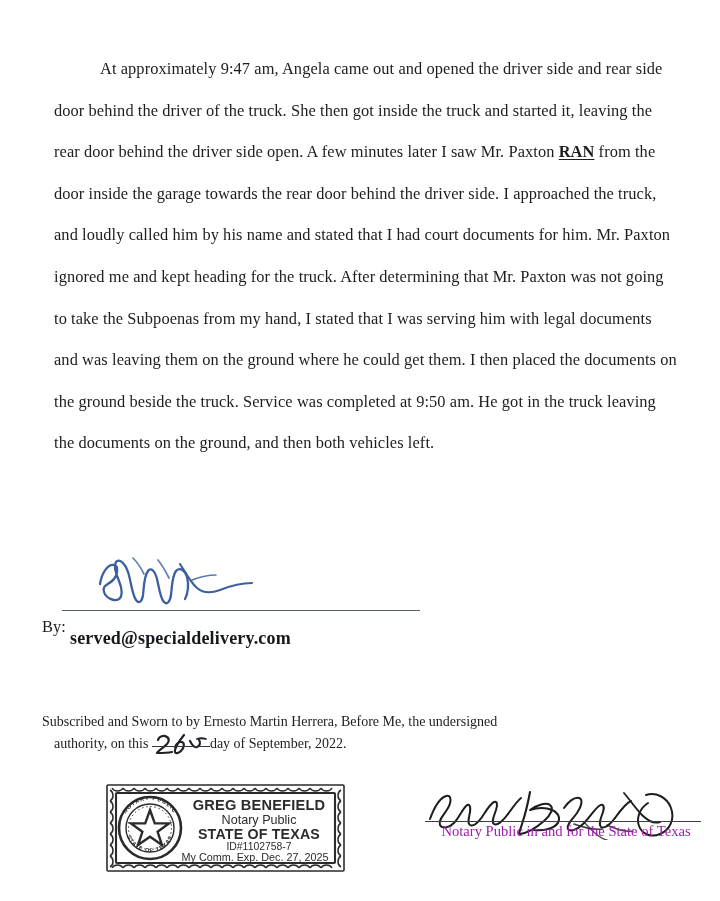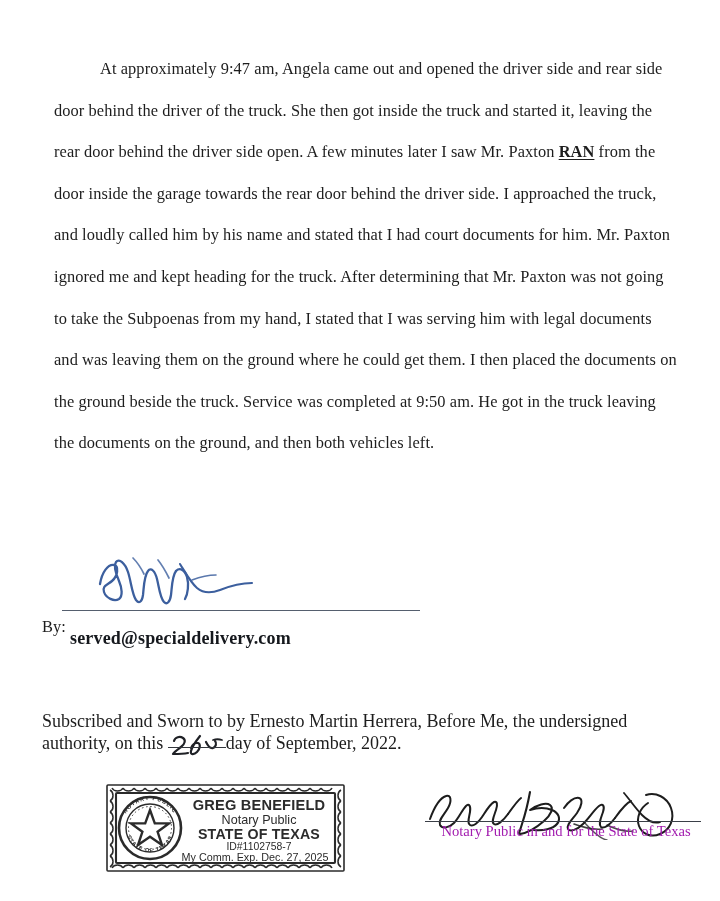--- a/index.html
+++ b/index.html
@@ -99,28 +99,29 @@
     color: #15181d;
     letter-spacing: 0.01em;
   }
 
   
   .jurat {
     position: absolute;
     left: 42px;
     top: 711px;
     width: 600px;
-    font-size: 18px;
+    font-size: 14px;
     line-height: 21.5px;
     color: #1d1d1d;
   }
   .jurat .line2 {
     display: block;
     position: relative;
     white-space: nowrap;
+    margin-left: 12px;
   }
   .date-fill {
     position: relative;
     display: inline-block;
     width: 58px;
     vertical-align: baseline;
   }
   .date-fill .hand {
     position: absolute;
     left: 2px;

